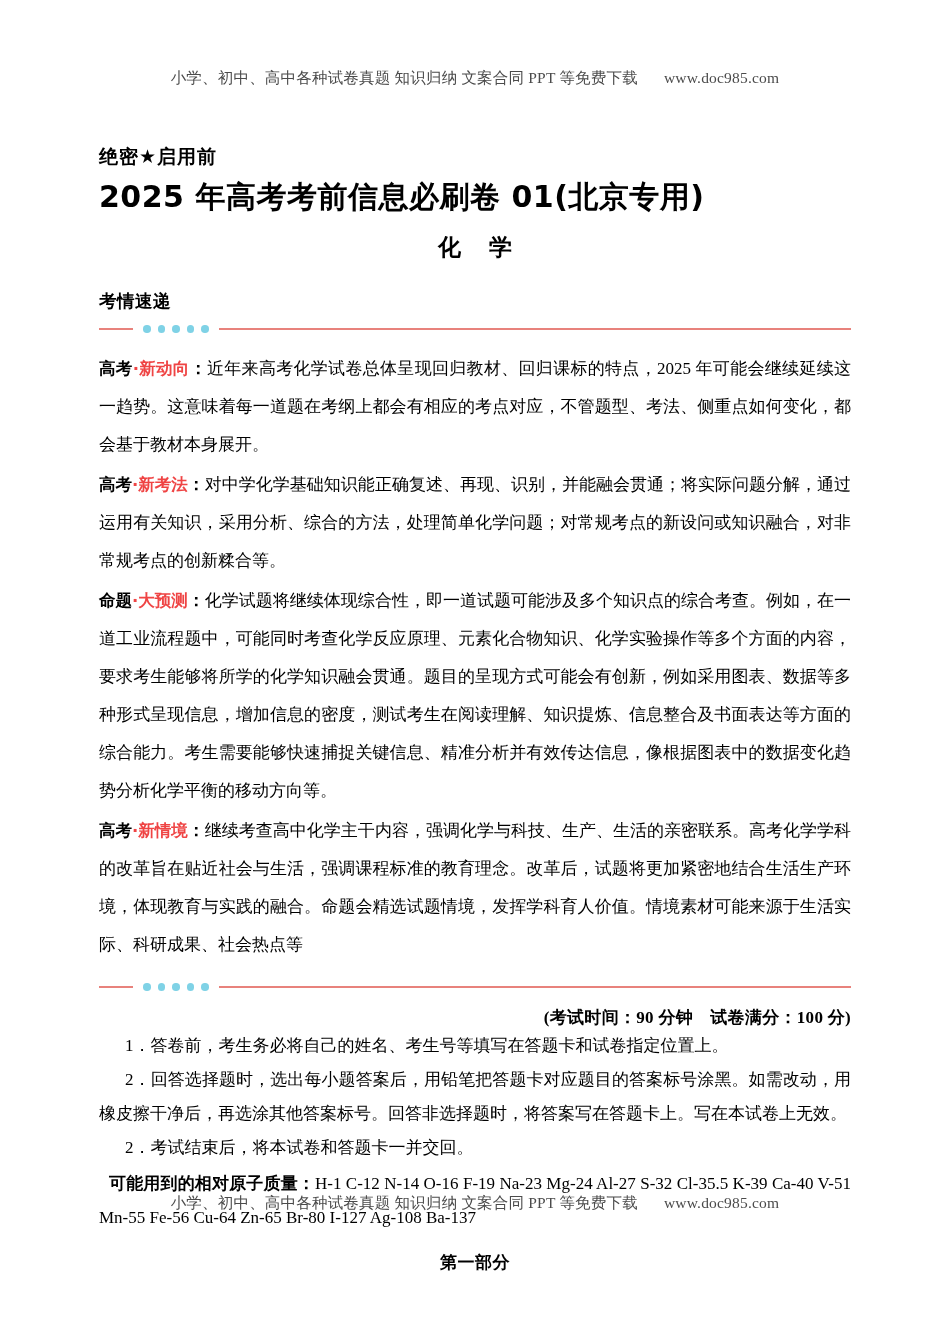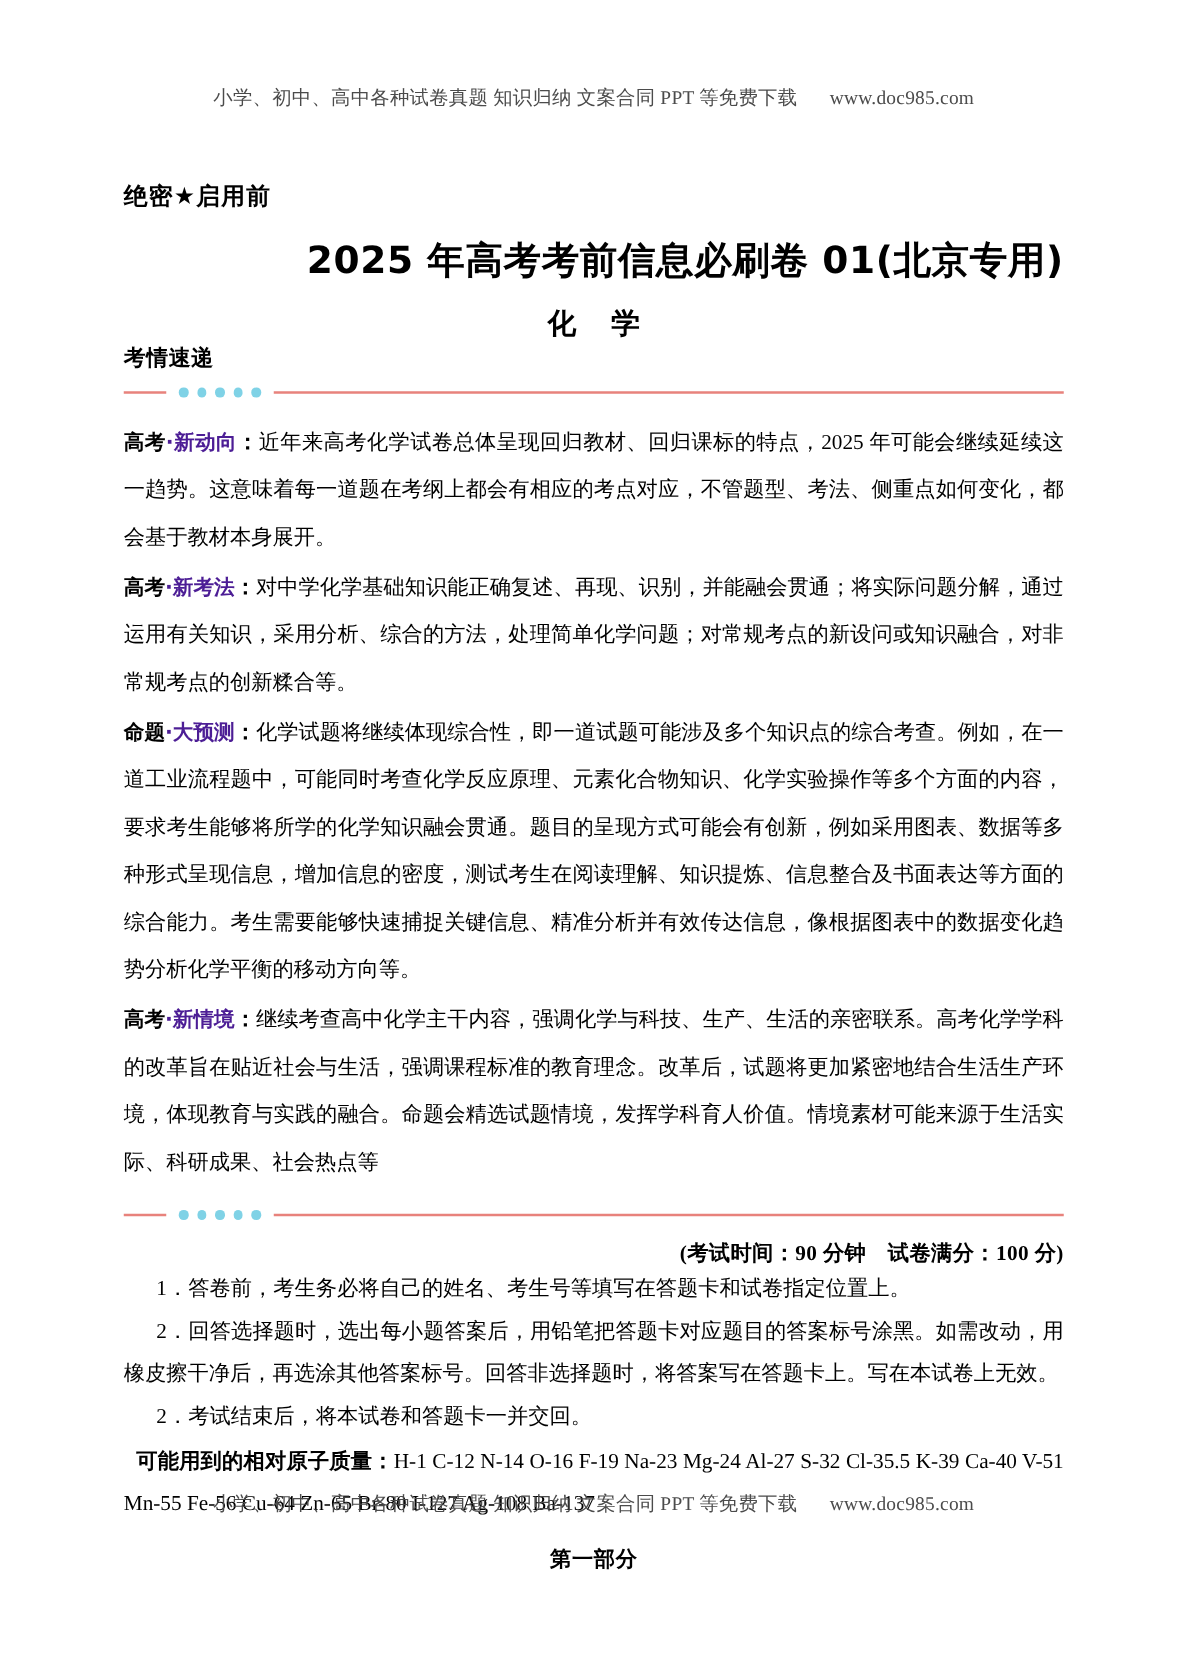--- a/index.html
+++ b/index.html
@@ -45,38 +45,39 @@
 
   .secret-line {
     margin-top: 55px;
     font-size: 19px;
     font-weight: bold;
     font-family: "DejaVu Sans", "Liberation Sans", sans-serif;
     letter-spacing: 1px;
   }
 
   .doc-title {
-    margin-top: 18px;
-    text-align: right;
+    margin-top: 7px;
+    text-align: left;
     font-size: 30px;
     font-weight: bold;
     font-family: "DejaVu Sans", "Liberation Sans", sans-serif;
     letter-spacing: 0.5px;
   }
   .doc-subject {
     margin-top: 14px;
     text-align: center;
     font-size: 23px;
     font-weight: bold;
     font-family: "DejaVu Sans", "Liberation Sans", sans-serif;
     letter-spacing: 10px;
     padding-left: 10px;
   }
 
   .section-heading {
+    margin-top: 26px;
     font-size: 17.5px;
     font-weight: bold;
     font-family: "DejaVu Sans", "Liberation Sans", sans-serif;
     letter-spacing: 0.5px;
   }
 
   
   .divider {
     display: flex;
     align-items: center;
@@ -117,21 +118,21 @@
     margin: 0;
     padding-top: 2px;
   }
   .para .tag-black {
     font-weight: bold;
     font-family: "DejaVu Sans", "Liberation Sans", sans-serif;
     font-size: 16.5px;
   }
   .para .tag-red {
     font-weight: bold;
-    color: #4c1d95;
+    color: #ef4444;
     font-family: "DejaVu Sans", "Liberation Sans", sans-serif;
     font-size: 16.5px;
   }
   .para .tag-colon {
     font-weight: bold;
   }
 
   .blocks { margin-top: 12px; }
 
   .divider-bottom { margin-top: 16px; }

